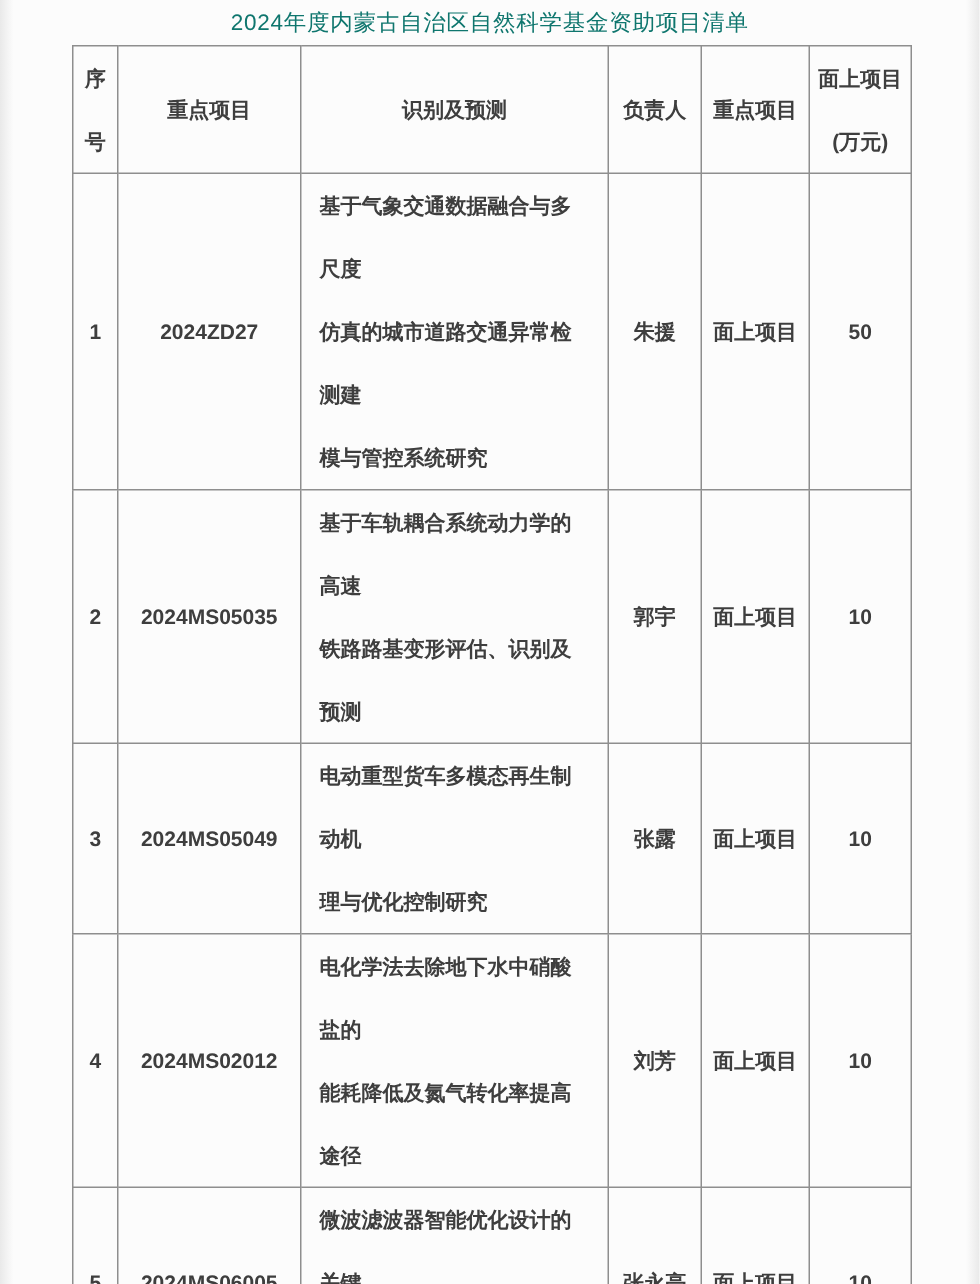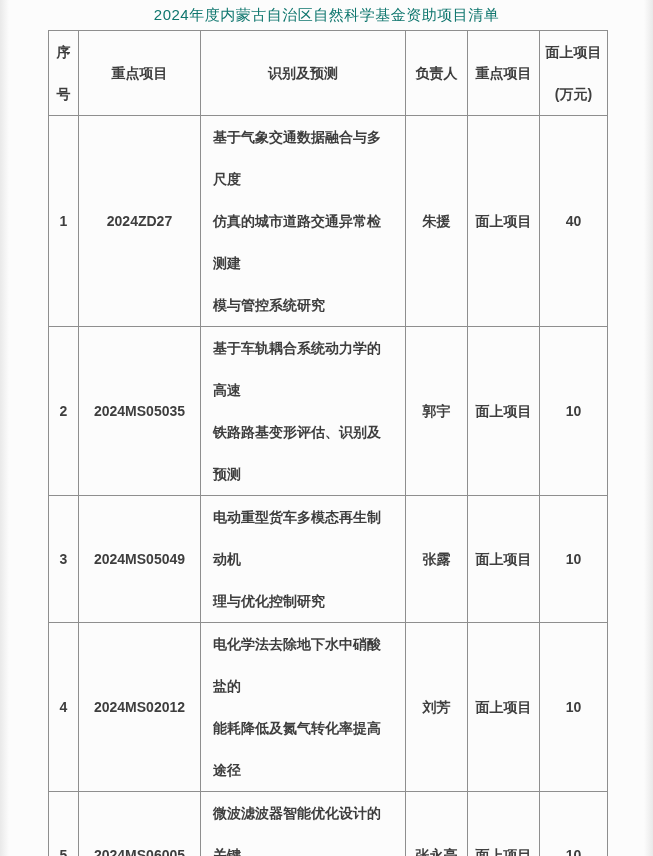--- a/index.html
+++ b/index.html
@@ -87,21 +87,21 @@
   </thead>
   <tbody>
     <tr style="height:128px;">
       <td>1</td>
       <td>2024ZD27</td>
       <td class="name-cell">基于气象交通数据融合与多尺度
 仿真的城市道路交通异常检测建
 模与管控系统研究</td>
       <td>朱援</td>
       <td>面上项目</td>
-      <td>40</td>
+      <td>50</td>
     </tr>
     <tr style="height:84px;">
       <td>2</td>
       <td>2024MS05035</td>
       <td class="name-cell">基于车轨耦合系统动力学的高速
 铁路路基变形评估、识别及预测</td>
       <td>郭宇</td>
       <td>面上项目</td>
       <td>10</td>
     </tr>

